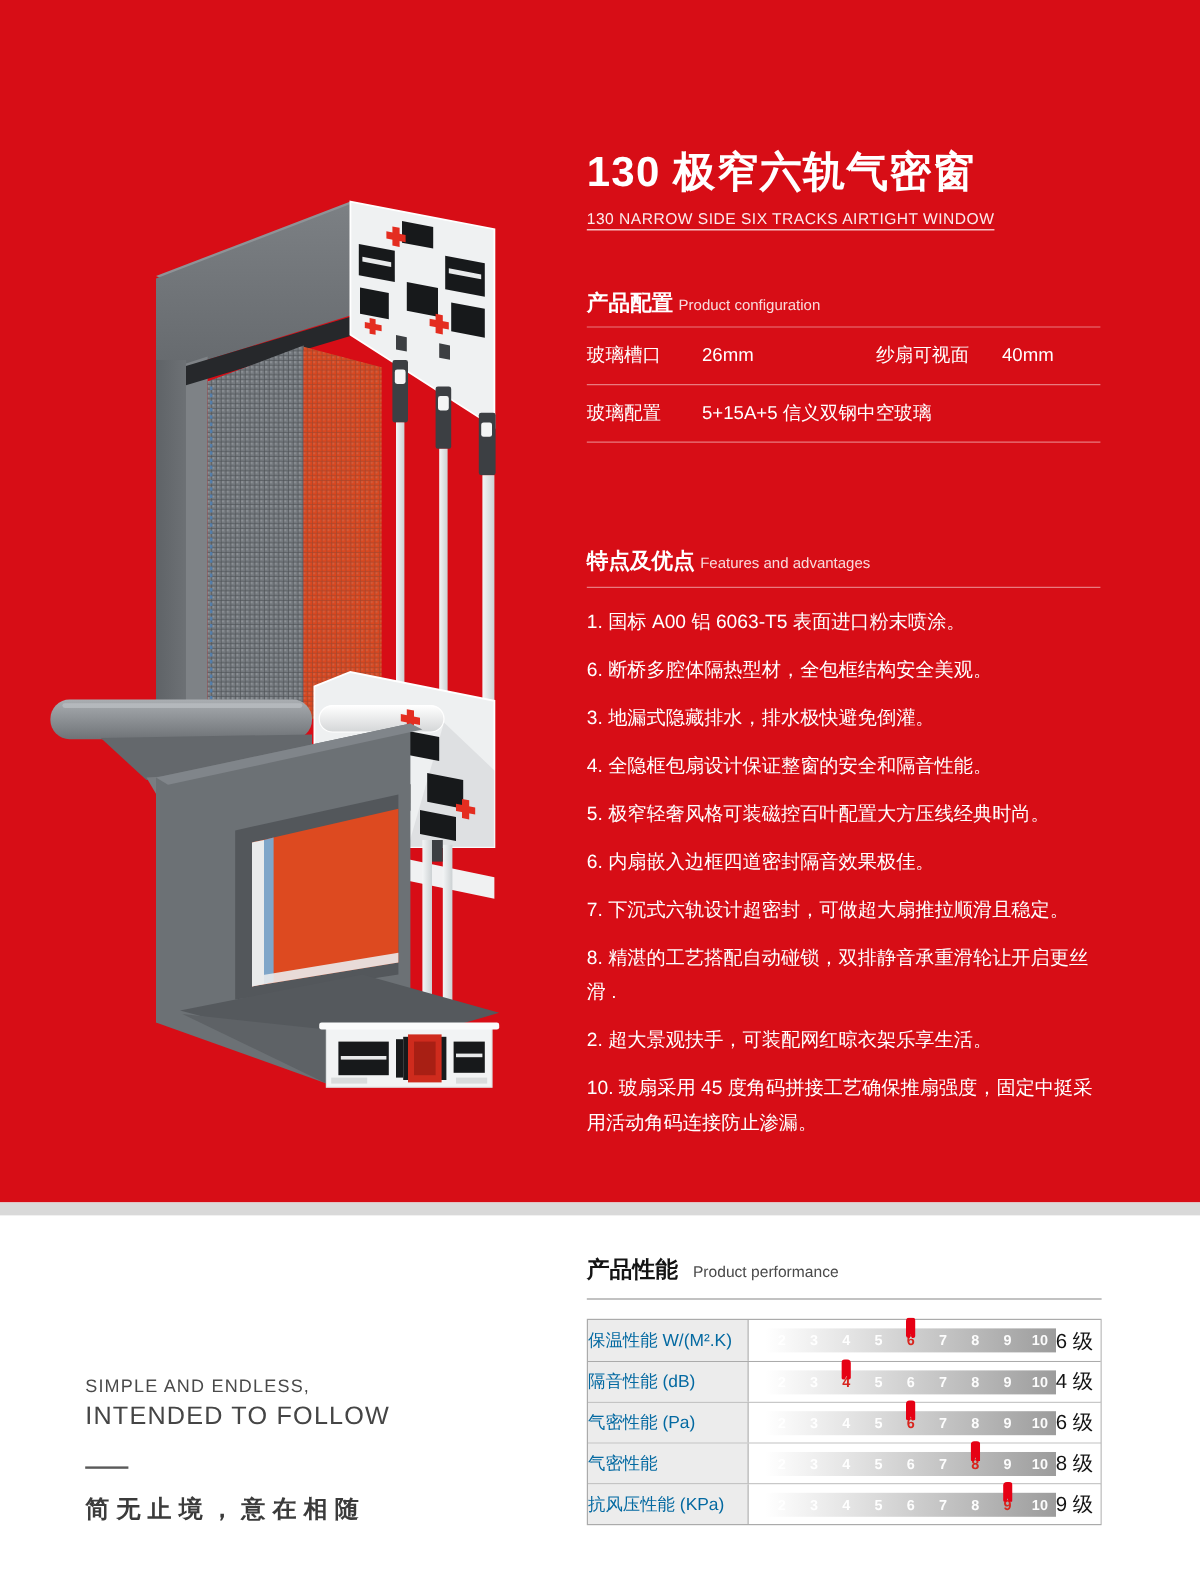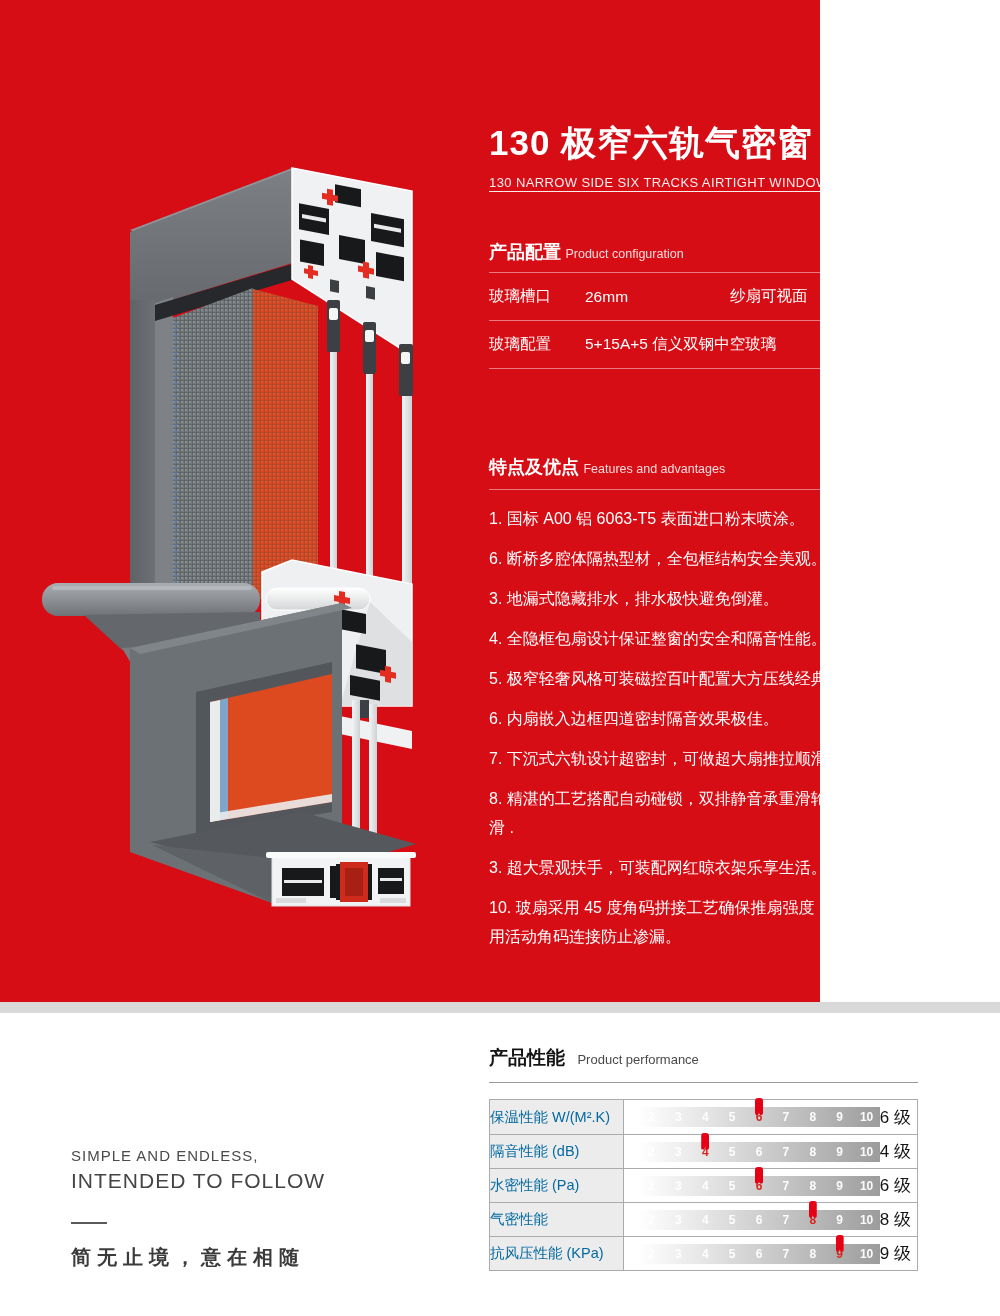--- a/index.html
+++ b/index.html
@@ -5,21 +5,21 @@
   :root{
     --red:#d70d16; --band:#d9d9d9; --marker_red:#e60014; --active_num:#d8261f;
     --grade_text:#141414; --label_cell:#ececec; --table_border:#ababab;
     --slogan_text:#4a4a4a; --white:#ffffff; --sep:rgba(255,255,255,.45);
   }
   *{margin:0;padding:0;box-sizing:border-box;}
   body{background:#fff;font-family:"Liberation Sans","DejaVu Sans",sans-serif;}
   .page{position:relative;width:1000px;height:1316px;background:#fff;overflow:hidden;}
 
   
-  .red-section{position:absolute;left:0;top:0;width:820px;height:1002px;background:var(--red);}
+  .red-section{position:absolute;left:0;top:0;width:1000px;height:1002px;background:var(--red);}
   .illustration{position:absolute;left:0;top:0;}
 
   .content{position:absolute;left:489px;top:0;width:428px;color:#fff;}
   .title-cn{position:absolute;left:0;top:120px;width:428px;font-size:35px;font-weight:bold;letter-spacing:1px;white-space:nowrap;}
   .title-en{position:absolute;left:0;top:175px;width:428px;font-size:13px;letter-spacing:.4px;
             text-decoration:underline;text-underline-offset:4px;white-space:nowrap;color:rgba(255,255,255,.92);}
 
   .sec-head{position:absolute;left:0;white-space:nowrap;}
   .sec-head .cn{font-size:18px;font-weight:bold;}
   .sec-head .en{font-size:12.5px;color:rgba(255,255,255,.85);margin-left:0;}
@@ -239,21 +239,21 @@
 
       <div class="features-list">
         <div class="feature-item">1. 国标 A00 铝 6063-T5 表面进口粉末喷涂。</div>
         <div class="feature-item">6. 断桥多腔体隔热型材，全包框结构安全美观。</div>
         <div class="feature-item">3. 地漏式隐藏排水，排水极快避免倒灌。</div>
         <div class="feature-item">4. 全隐框包扇设计保证整窗的安全和隔音性能。</div>
         <div class="feature-item">5. 极窄轻奢风格可装磁控百叶配置大方压线经典时尚。</div>
         <div class="feature-item">6. 内扇嵌入边框四道密封隔音效果极佳。</div>
         <div class="feature-item">7. 下沉式六轨设计超密封，可做超大扇推拉顺滑且稳定。</div>
         <div class="feature-item">8. 精湛的工艺搭配自动碰锁，双排静音承重滑轮让开启更丝滑 .</div>
-        <div class="feature-item">3. 超大景观扶手，可装配网红晾衣架乐享生活。</div>
+        <div class="feature-item">2. 超大景观扶手，可装配网红晾衣架乐享生活。</div>
         <div class="feature-item">10. 玻扇采用 45 度角码拼接工艺确保推扇强度，固定中挺采用活动角码连接防止渗漏。</div>
       </div>
     </div>
   </div>
 
   <div class="divider-band"></div>
 
   <div class="white-section">
 
     <div class="slogan">
@@ -301,21 +301,21 @@
                 <span class="num">7</span>
                 <span class="num">8</span>
                 <span class="num">9</span>
                 <span class="num">10</span>
                 <div class="perf-marker" style="left: 27.7778%;"></div>
               </div>
             <div class="perf-grade">4 级</div>
           </div>
         </div>
         <div class="perf-row">
-          <div class="perf-label">水密性能 (Pa)</div>
+          <div class="perf-label">气密性能 (Pa)</div>
           <div class="perf-bar-cell">
             <div class="perf-scale">
                 <span class="num">2</span>
                 <span class="num">3</span>
                 <span class="num">4</span>
                 <span class="num">5</span>
                 <span class="num active">6</span>
                 <span class="num">7</span>
                 <span class="num">8</span>
                 <span class="num">9</span>

